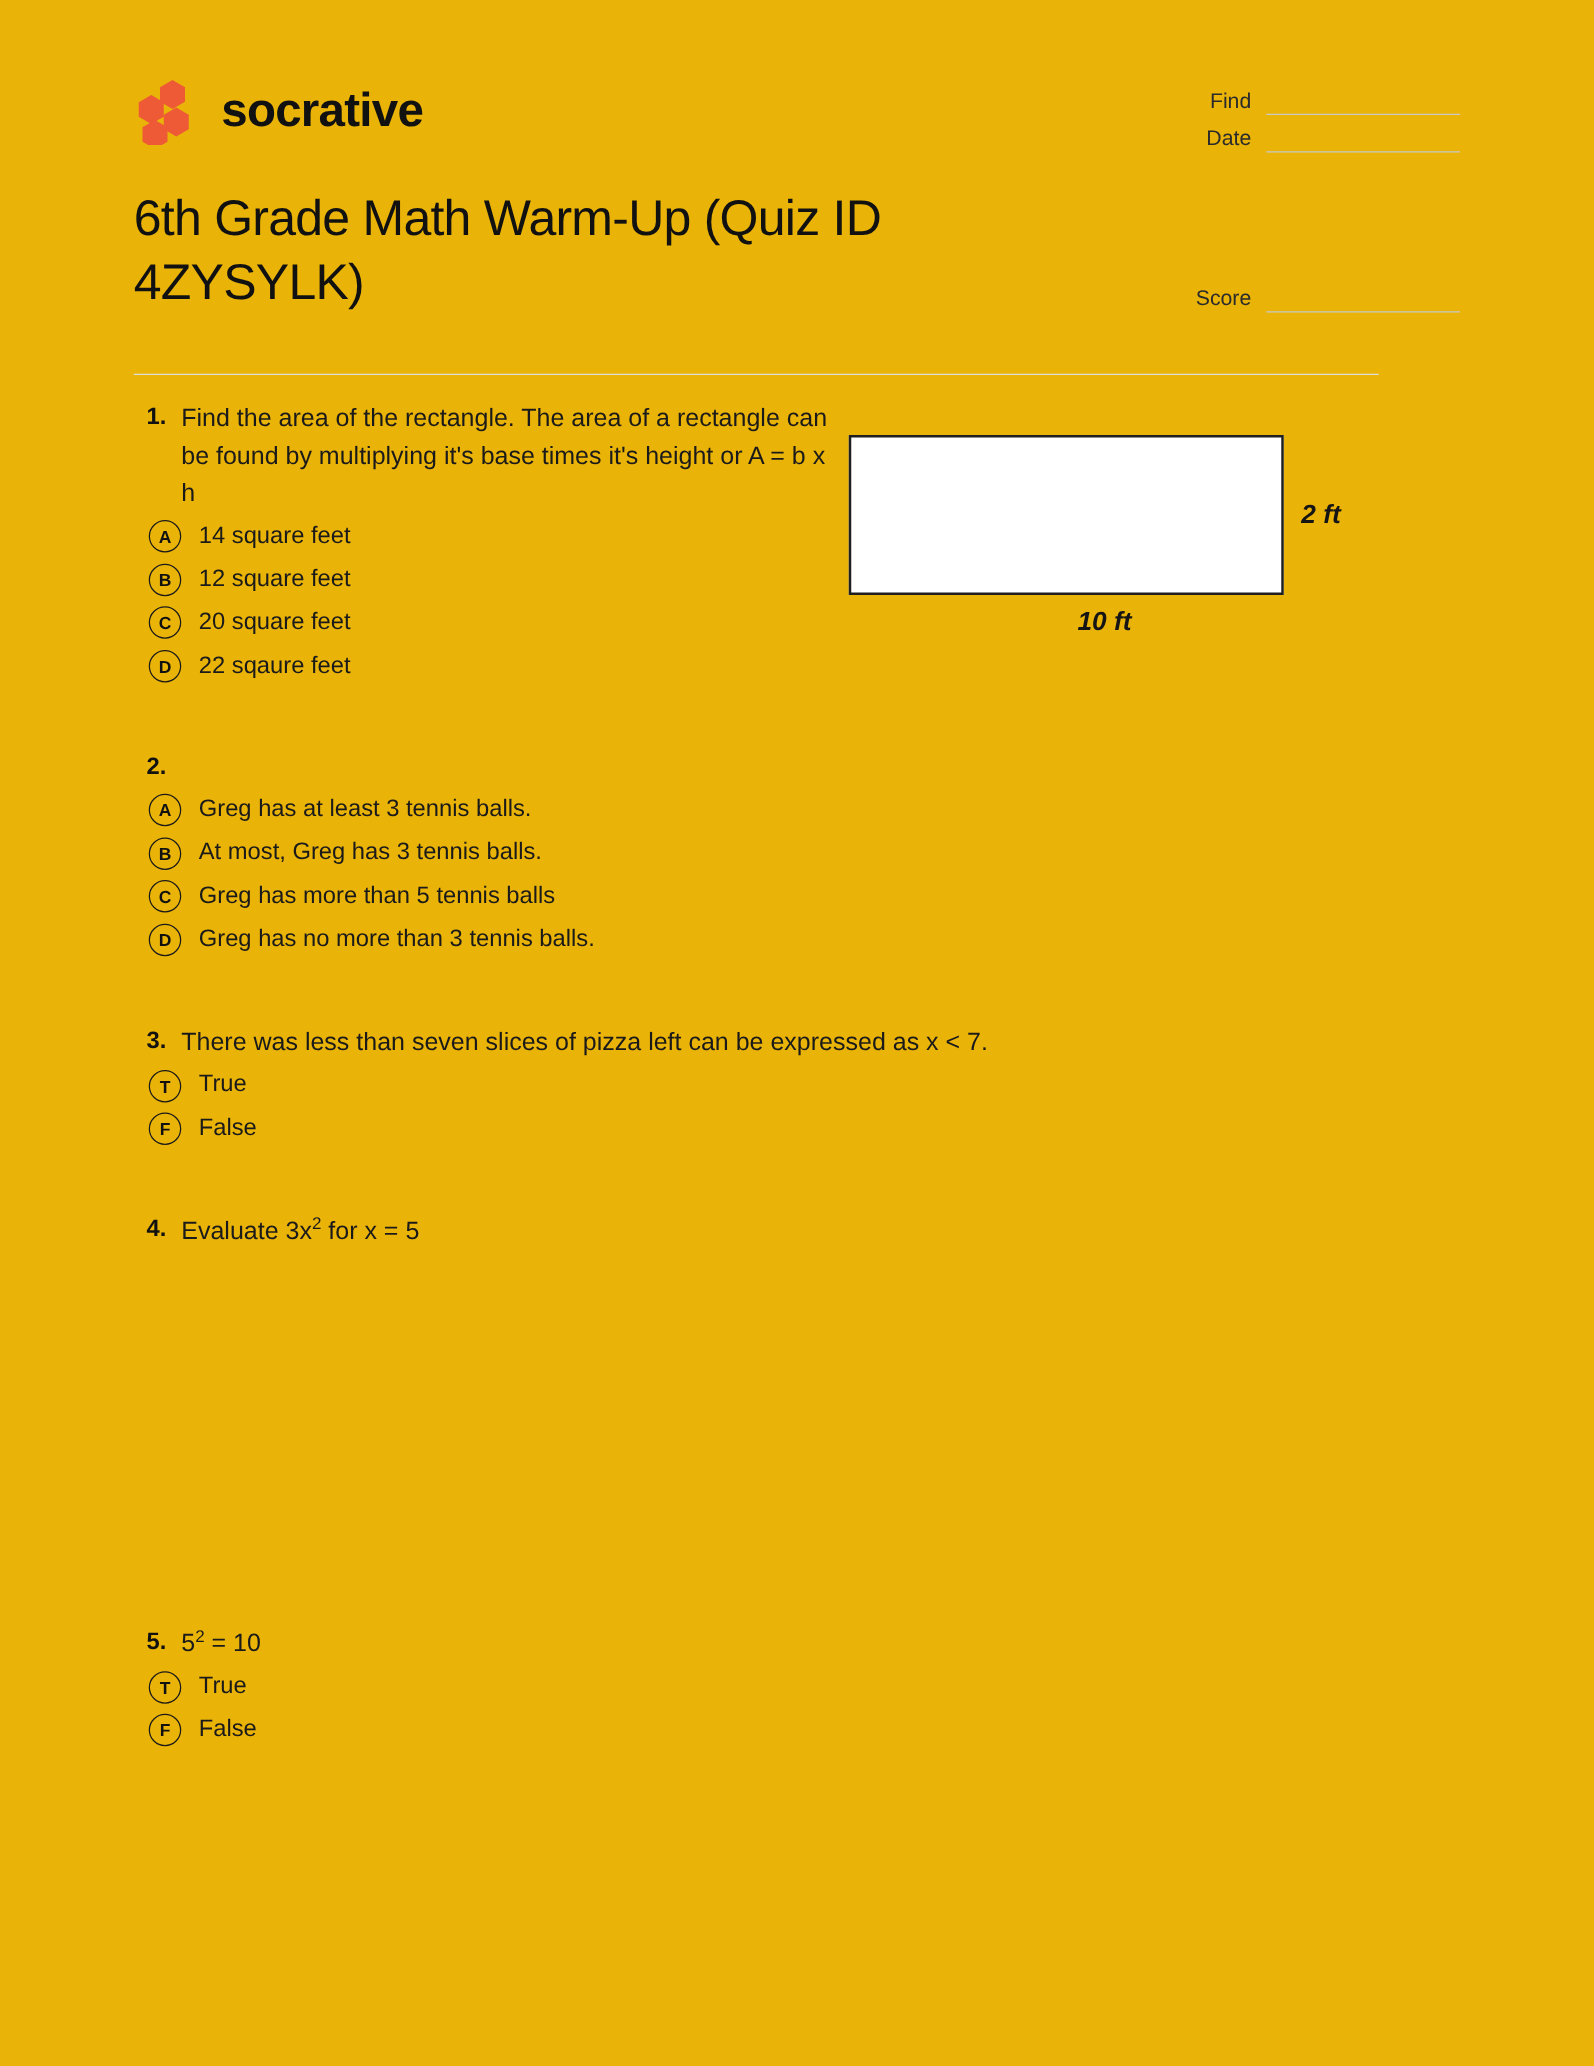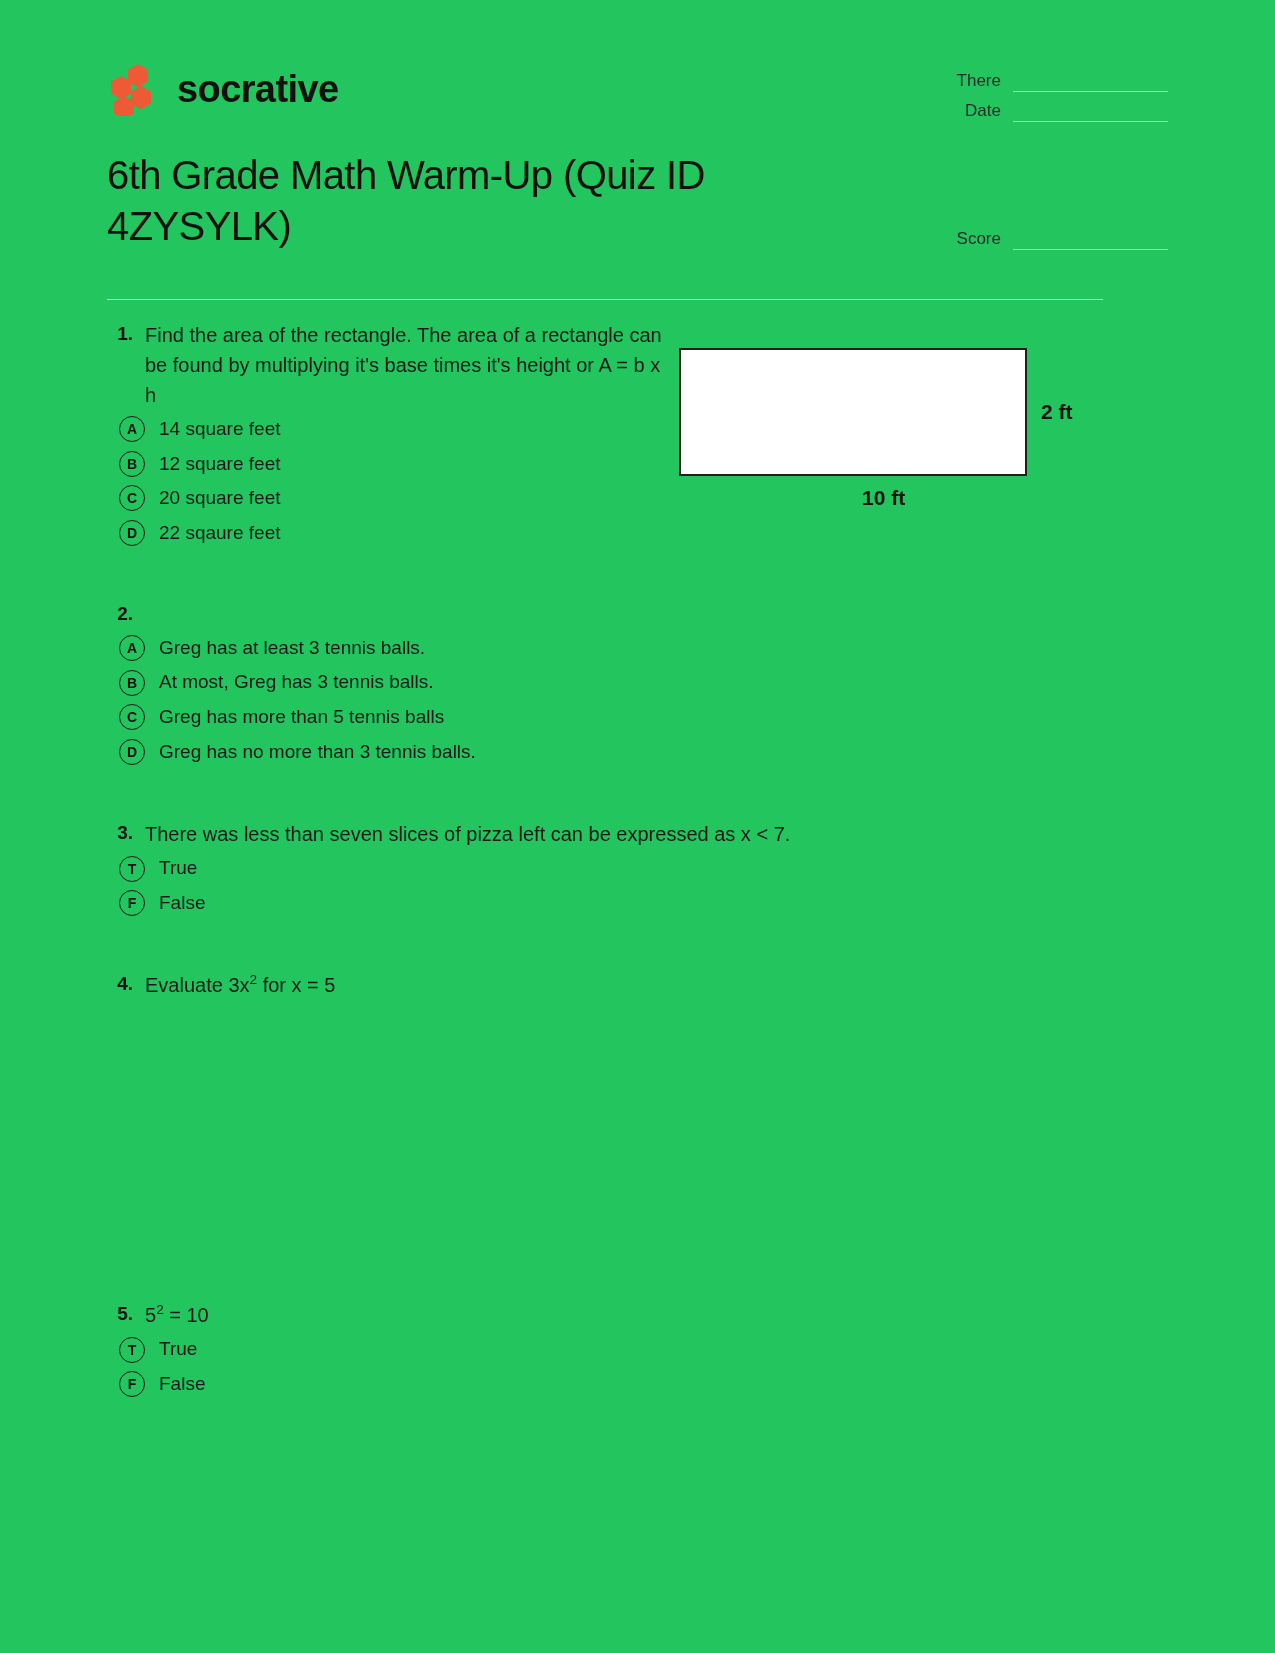--- a/index.html
+++ b/index.html
@@ -9,21 +9,21 @@
   }
   body {
     font-family: "Liberation Sans", sans-serif;
     color: #1a1a1a;
     -webkit-font-smoothing: antialiased;
   }
   .page {
     position: relative;
     width: 1275px;
     height: 1653px;
-    background: #22c55e;
+    background: #eab308;
     overflow: hidden;
     box-sizing: border-box;
   }
 
   
   .header {
     position: absolute;
     left: 107px;
     top: 50px;
     right: 107px;
@@ -171,20 +171,21 @@
   }
   .q1-body {
     width: 560px;
   }
   .figure {
     position: absolute;
     left: 560px;
     top: 8px;
     width: 430px;
     height: 200px;
+    font-style: italic;
   }
   .rect-shape {
     position: absolute;
     left: 12px;
     top: 20px;
     width: 348px;
     height: 128px;
     border: 2.2px solid #1f1f1f;
     background: #ffffff;
     box-sizing: border-box;
@@ -231,21 +232,21 @@
           </g>
         </svg>
       </span>
       <span class="brand-name">socrative</span>
     </div>
 
     <div class="doc-title">6th Grade Math Warm-Up (Quiz ID 4ZYSYLK)</div>
 
     <div class="meta-fields">
       <div class="meta-row">
-        <span class="meta-label">There</span>
+        <span class="meta-label">Find</span>
         <span class="meta-line"></span>
       </div>
       <div class="meta-row">
         <span class="meta-label">Date</span>
         <span class="meta-line"></span>
       </div>
       <div class="meta-row score">
         <span class="meta-label">Score</span>
         <span class="meta-line"></span>
       </div>

